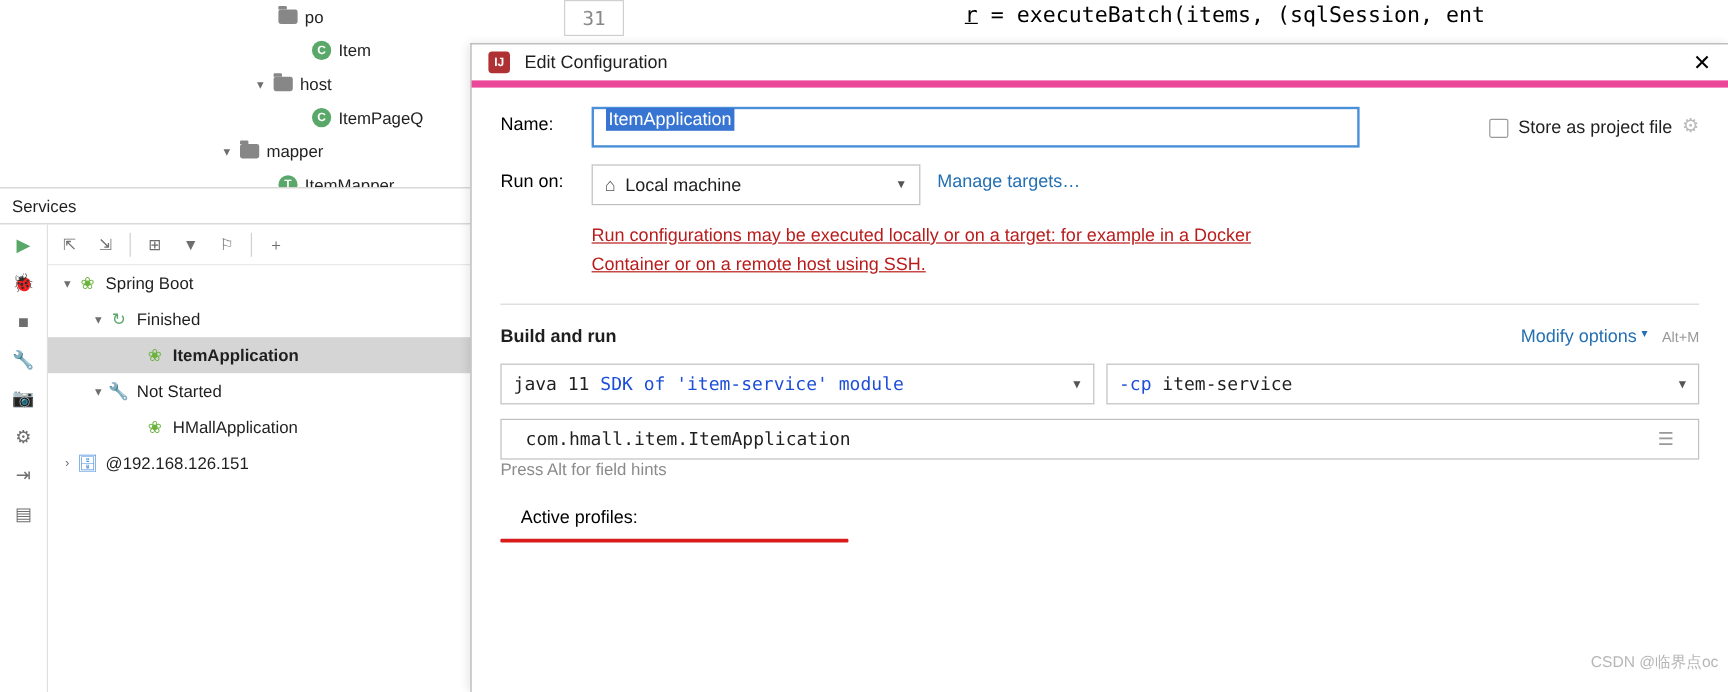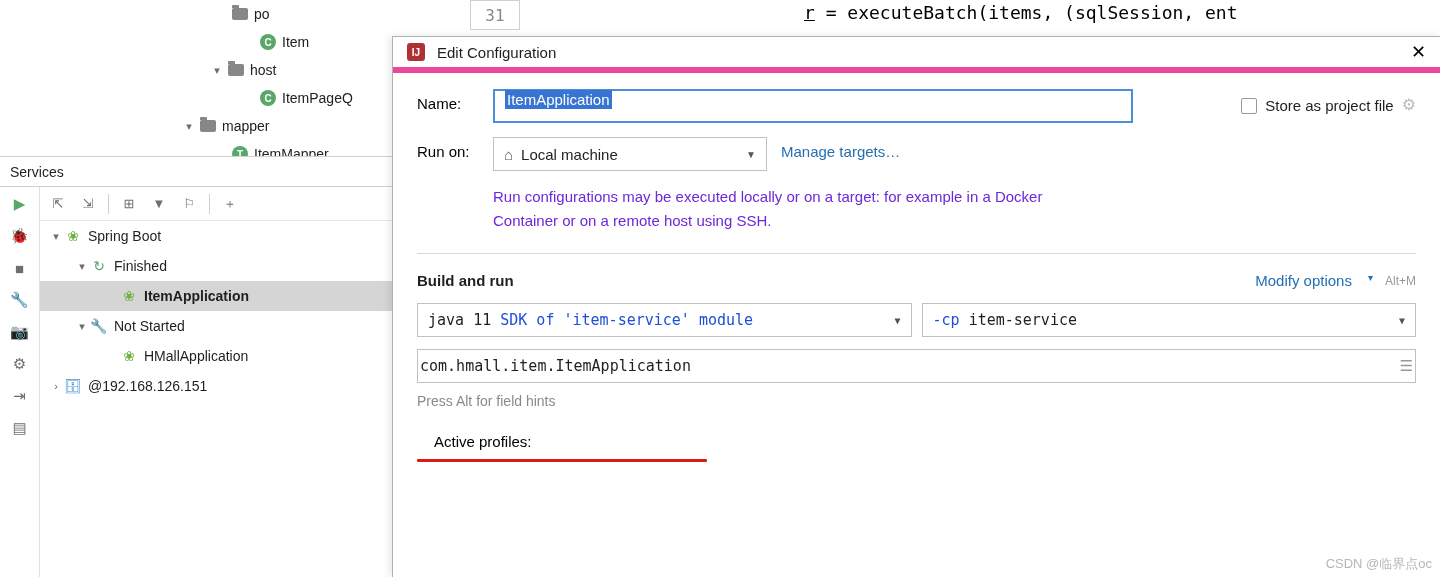--- a/index.html
+++ b/index.html
@@ -54,44 +54,44 @@
 .name-input { width: 100%; height: 34px; border: 2px solid #4a90d9; padding: 0 10px; font-size: 15px; outline: none; }
 .name-input .sel { background: #3874d1; color: #fff; padding: 1px 2px; }
 .store-wrap { margin-left: auto; display: flex; align-items: flex-end; gap: 8px; font-size: 15px; padding-top: 6px; }
 .checkbox { width: 16px; height: 16px; border: 1px solid #999; border-radius: 2px; }
 .gear { color: #bbb; font-size: 16px; }
 
 .runon-select { width: 274px; height: 34px; border: 1px solid #c0c0c0; background: #fff; display: flex; align-items: center; padding: 0 10px; font-size: 15px; position: relative; }
 .runon-select .home-ic { margin-right: 8px; color: #555; }
 .runon-select .caret { margin-left: auto; color: #555; font-size: 10px; }
 .link { color: #2470b3; font-size: 15px; margin-left: 14px; padding-top: 6px; cursor: pointer; }
-.hint-text { color: #6d28d9; font-size: 15px; line-height: 1.6; margin-left: 76px; width: 560px; margin-bottom: 20px; }
+.hint-text { color: #b91c1c; font-size: 15px; line-height: 1.6; margin-left: 76px; width: 560px; margin-bottom: 20px; text-decoration: underline; }
 
 .section-divider { border-top: 1px solid #d8d8d8; margin-bottom: 18px; }
 .section-head { display: flex; align-items: center; margin-bottom: 14px; }
 .section-title { font-size: 15px; font-weight: 600; }
-.modify-link { margin-left: auto; color: #2470b3; font-size: 15px; display: flex; align-items: flex-start; gap: 16px; cursor: pointer; }
+.modify-link { margin-left: auto; color: #2470b3; font-size: 15px; display: flex; align-items: flex-start; gap: 4px; cursor: pointer; }
 .shortcut { color: #999; font-size: 12px; margin-left: 12px; }
 
 .two-selects { display: flex; gap: 10px; margin-bottom: 12px; }
 .sdk-select { flex: 1; height: 34px; border: 1px solid #c0c0c0; display: flex; align-items: center; padding: 0 10px; font-family: monospace; font-size: 15px; position: relative; }
 .sdk-select .gray { color: #1d4ed8; }
 .sdk-select .caret { margin-left: auto; color: #555; font-size: 10px; }
 .cp-select { width: 470px; }
 
-.mainclass-input { width: 100%; height: 34px; border: 1px solid #c0c0c0; padding: 0 2px; font-family: monospace; font-size: 15px; display: flex; align-items: center; }
+.mainclass-input { width: 100%; height: 34px; border: 1px solid #c0c0c0; padding: 0 20px; font-family: monospace; font-size: 15px; display: flex; align-items: center; }
 .mainclass-input .list-ic { margin-left: auto; color: #999; }
-.field-hint { color: #8a8a8a; font-size: 14px; margin-top: 10px; margin-bottom: 18px; }
+.field-hint { color: #8a8a8a; font-size: 14px; margin-bottom: 18px; }
 
 .profiles-row { display: flex; align-items: center; position: relative; }
 .profiles-input { flex: 1; height: 34px; border: 1px solid #c0c0c0; padding: 0 10px; font-size: 15px; }
 .red-underline { position: absolute; left: 0; top: 32px; width: 290px; height: 3px; background: #d81c1c; border-radius: 1px; }
 .profiles-hint { text-align: center; color: #8a8a8a; font-size: 15px; margin-top: 8px; margin-left: 140px; }
 
-.watermark { position: absolute; right: 8px; bottom: 4px; font-size: 13px; color: rgba(120,120,120,0.55); }
+.watermark { position: absolute; right: 8px; bottom: 16px; font-size: 13px; color: rgba(120,120,120,0.55); }
 </style>
 </head>
 <body>
 
 <div class="project-tree">
   <div class="tree-item" style="padding-left:232px">
     <span class="ficon folder"></span>
     <span>po</span>
   </div>
   <div class="tree-item" style="padding-left:260px">

